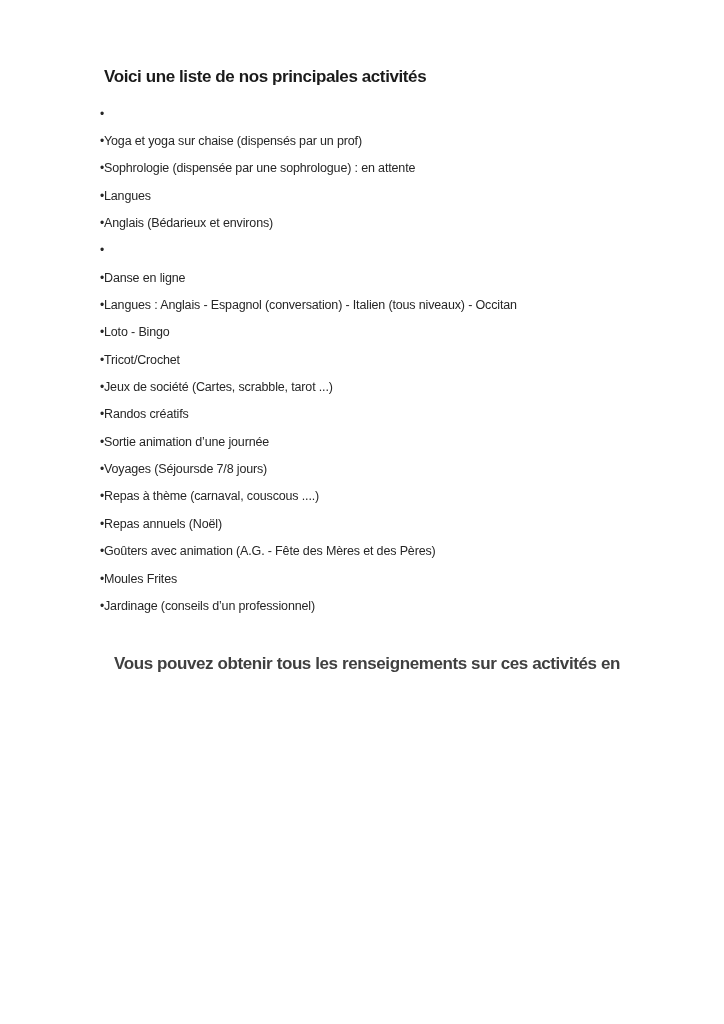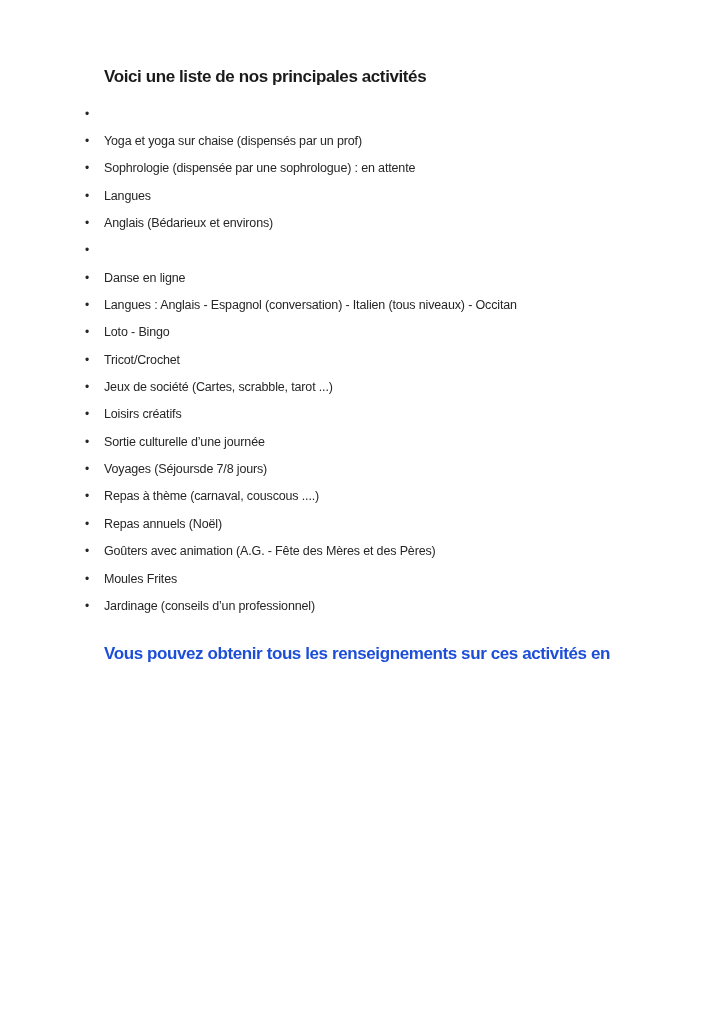--- a/index.html
+++ b/index.html
@@ -8,20 +8,21 @@
     background: #ffffff;
   }
   .page {
     position: relative;
     width: 724px;
     height: 1010px;
     background: #ffffff;
     overflow: hidden;
     font-family: "Liberation Sans", sans-serif;
     color: #232323;
+    text-align: right;
   }
   .doc-heading {
     position: absolute;
     left: 104px;
     top: 67px;
     margin: 0;
     font-size: 17px;
     font-weight: 700;
     letter-spacing: -0.4px;
     color: #1b1b1b;
@@ -50,26 +51,26 @@
     display: inline-block;
     width: 19px;
     flex: 0 0 19px;
     font-size: 12px;
     color: #262626;
   }
   .footer-note {
     position: absolute;
     left: 104px;
     top: 638px;
-    margin: 0;
+    margin: 10px;
     font-size: 17px;
     font-weight: 700;
     line-height: 31px;
     letter-spacing: -0.4px;
-    color: #1d4ed8;
+    color: #404040;
     white-space: nowrap;
   }
 </style>
 </head>
 <body>
 
 <div class="page">
 
   <h1 class="doc-heading">Voici une liste de nos principales activités</h1>
 
@@ -111,25 +112,25 @@
     <li class="activity">
         <span class="bullet">•</span>
         <span class="activity-text">Tricot/Crochet</span>
       </li>
     <li class="activity">
         <span class="bullet">•</span>
         <span class="activity-text">Jeux de société (Cartes, scrabble, tarot ...)</span>
       </li>
     <li class="activity">
         <span class="bullet">•</span>
-        <span class="activity-text">Loisirs créatifs</span>
+        <span class="activity-text">Randos créatifs</span>
       </li>
     <li class="activity">
         <span class="bullet">•</span>
-        <span class="activity-text">Sortie culturelle d’une journée</span>
+        <span class="activity-text">Sortie animation d’une journée</span>
       </li>
     <li class="activity">
         <span class="bullet">•</span>
         <span class="activity-text">Voyages (Séjoursde 7/8 jours)</span>
       </li>
     <li class="activity">
         <span class="bullet">•</span>
         <span class="activity-text">Repas à thème (carnaval, couscous ....)</span>
       </li>
     <li class="activity">

